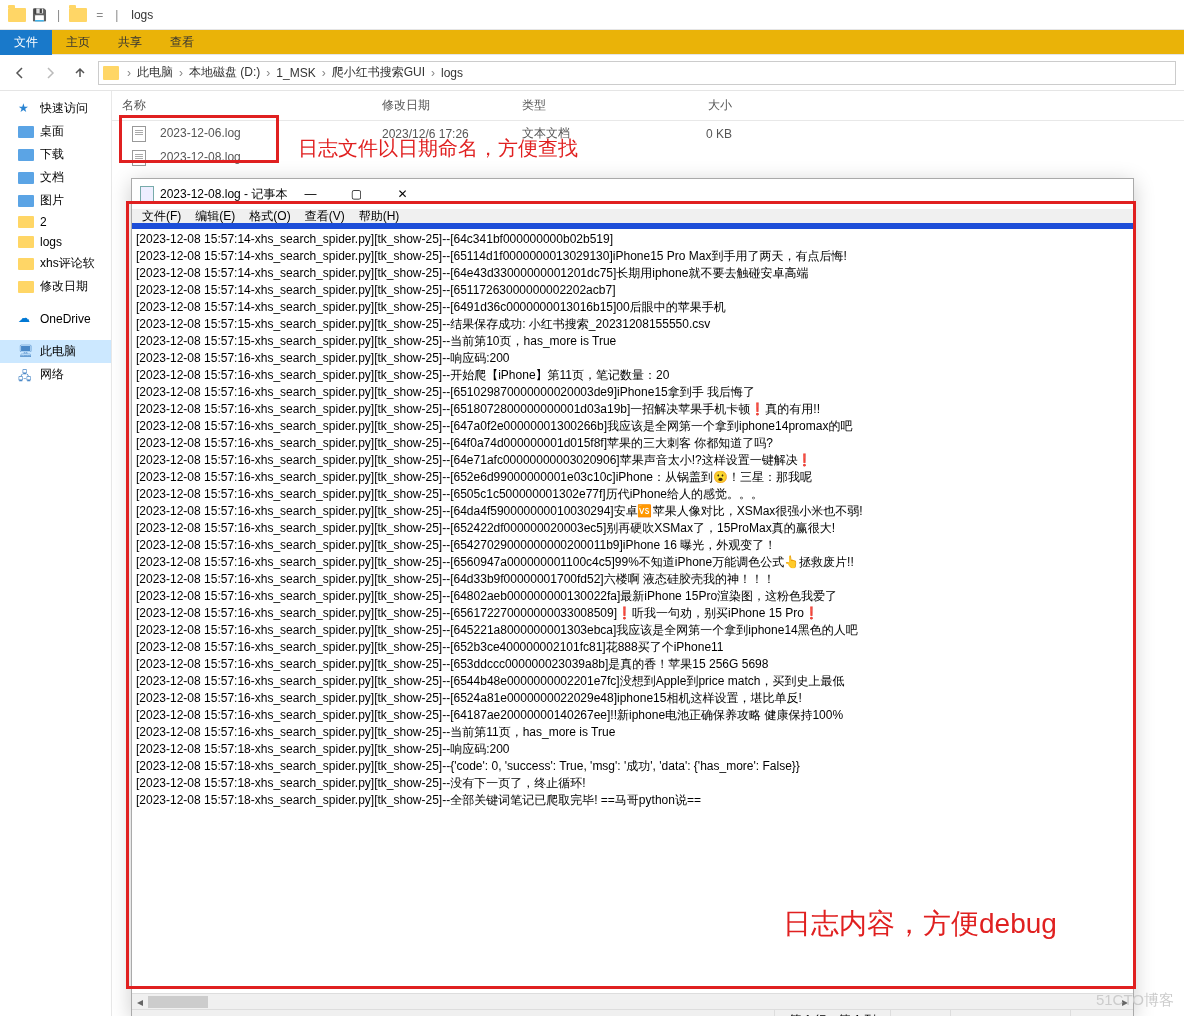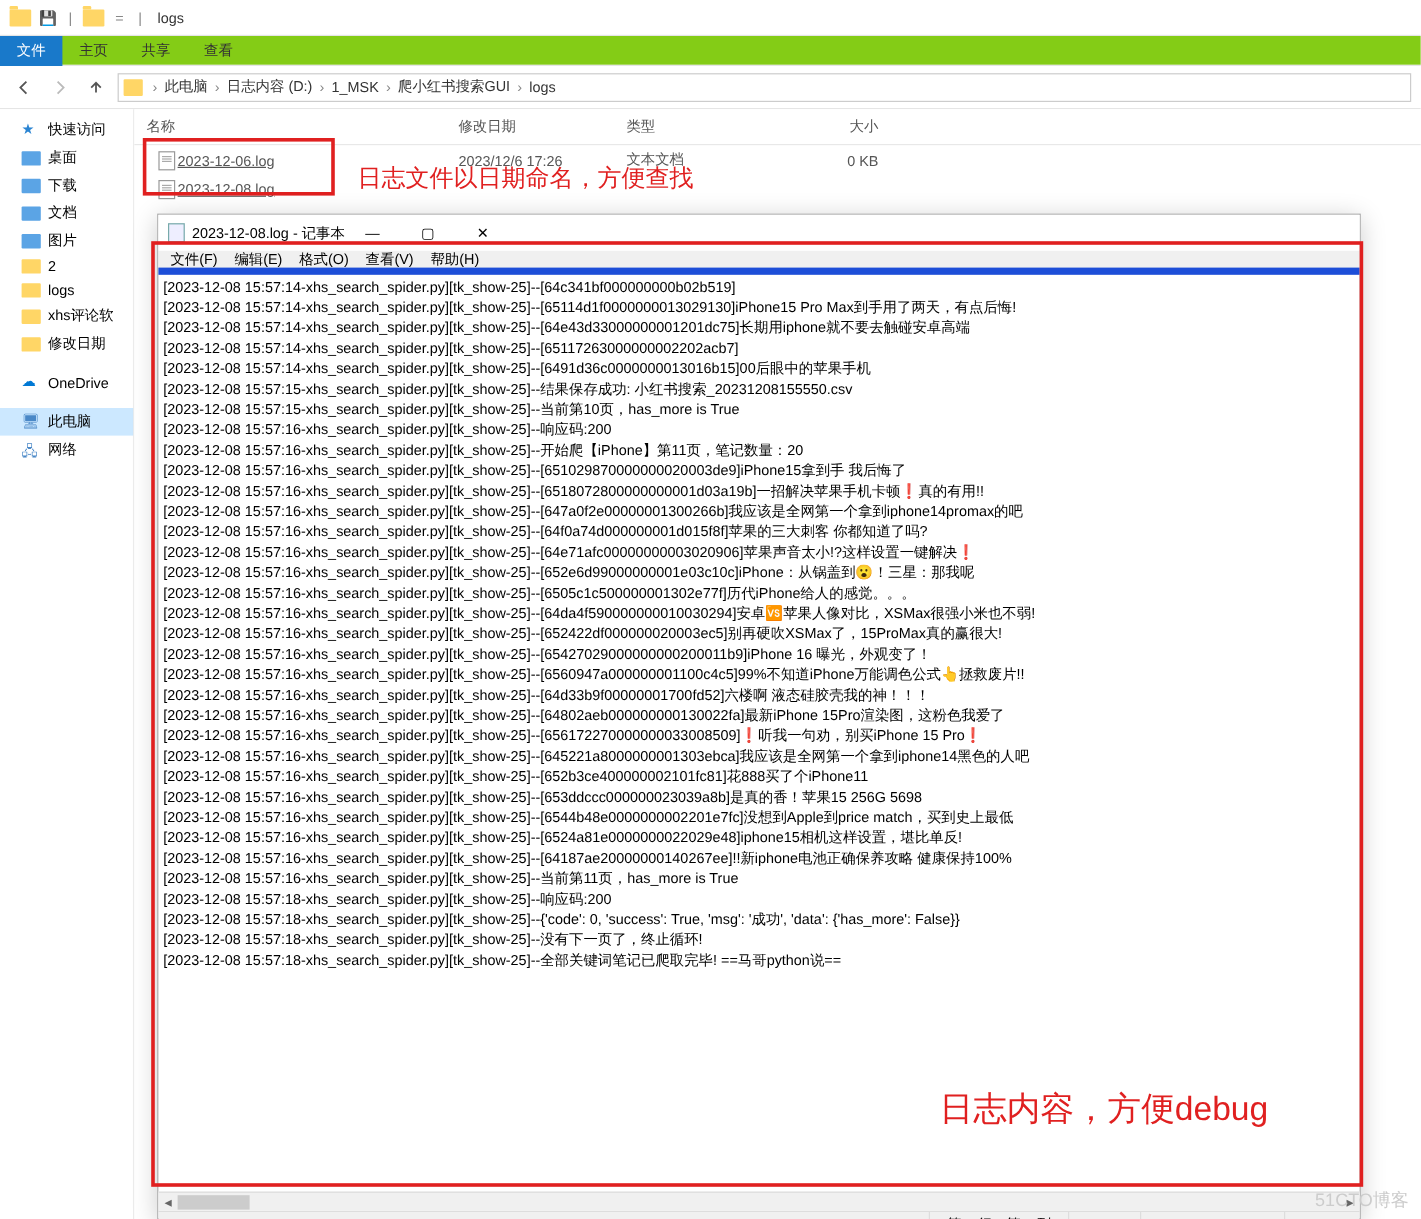--- a/index.html
+++ b/index.html
@@ -8,21 +8,21 @@
 
 .explorer{position:absolute;left:0;top:0;width:1184px;height:1016px;}
 .titlebar{height:30px;background:#fff;display:flex;align-items:center;border-bottom:1px solid #e5e5e5;}
 .titlebar .tb-icons{display:flex;align-items:center;gap:6px;padding:0 8px;}
 .titlebar .tb-icon{width:16px;height:16px;display:flex;align-items:center;justify-content:center;}
 .titlebar .folder-icon{width:18px;height:14px;background:#ffd666;border-radius:1px;position:relative;}
 .titlebar .folder-icon::before{content:"";position:absolute;top:-3px;left:0;width:7px;height:3px;background:#ffd666;border-radius:1px 1px 0 0;}
 .titlebar .divider{color:#888;margin:0 3px;}
 .titlebar .title-text{margin-left:4px;color:#333;}
 
-.ribbon{height:24px;background:#84cc16;display:flex;align-items:center;}
+.ribbon{height:24px;background:#eab308;display:flex;align-items:center;}
 .ribbon .tab{padding:4px 14px;color:#333;cursor:pointer;}
 .ribbon .tab.active{background:#1979ca;color:#fff;}
 .ribbon-divider{height:1px;background:#e5e5e5;}
 
 .navbar{height:36px;display:flex;align-items:center;padding:4px 8px;gap:6px;border-bottom:1px solid #e5e5e5;}
 .nav-arrow{width:24px;height:24px;display:flex;align-items:center;justify-content:center;color:#666;cursor:pointer;}
 .nav-arrow svg{width:16px;height:16px;}
 .breadcrumb{flex:1;height:24px;border:1px solid #ccc;display:flex;align-items:center;padding:0 4px;background:#fff;}
 .breadcrumb .bc-icon{width:16px;height:14px;background:#ffd666;margin-right:6px;border-radius:1px;}
 .breadcrumb .bc-item{padding:0 4px;color:#333;}
@@ -41,21 +41,21 @@
 .sb-item span{white-space:nowrap;overflow:hidden;text-overflow:ellipsis;}
 
 .filelist{flex:1;background:#fff;}
 .fl-header{display:flex;padding:4px 0;border-bottom:1px solid #e8e8e8;}
 .fl-col{padding:2px 10px;color:#555;}
 .fl-name{width:260px;}
 .fl-date{width:140px;}
 .fl-type{width:130px;}
 .fl-size{width:100px;text-align:right;}
 .fl-row{display:flex;align-items:center;padding:2px 0;}
-.fl-row .fl-name{display:flex;align-items:center;gap:2px;padding-left:20px;text-decoration:underline;}
+.fl-row .fl-name{display:flex;align-items:flex-start;gap:14px;padding-left:20px;}
 .file-icon{width:14px;height:16px;border:1px solid #999;background:#fff;position:relative;}
 .file-icon::after{content:"";position:absolute;top:3px;left:2px;right:2px;height:1px;background:#aaa;box-shadow:0 2px #aaa,0 4px #aaa;}
 
 
 .red-box1{position:absolute;left:119px;top:115px;width:160px;height:48px;border:3px solid #e02020;pointer-events:none;}
 .red-annot1{position:absolute;left:298px;top:135px;color:#e02020;font-size:20px;font-weight:400;}
 .red-box2{position:absolute;left:126px;top:201px;width:1010px;height:788px;border:3px solid #e02020;pointer-events:none;z-index:50;}
 .red-annot2{position:absolute;left:783px;top:905px;color:#e02020;font-size:28px;font-weight:400;z-index:60;}
 
 
@@ -114,21 +114,21 @@
     <div class="nav-arrow">
         <svg viewBox="0 0 16 16">
           <path d="M8 12V4M4 8l4-4 4 4" fill="none" stroke="#555" stroke-width="1.5"></path>
         </svg>
       </div>
     <div class="breadcrumb">
       <div class="bc-icon"></div>
       <span class="bc-sep">›</span>
       <span class="bc-item">此电脑</span>
         <span class="bc-sep">›</span>
-      <span class="bc-item">日志内容 (D:)</span>
+      <span class="bc-item">本地磁盘 (D:)</span>
         <span class="bc-sep">›</span>
       <span class="bc-item">1_MSK</span>
         <span class="bc-sep">›</span>
       <span class="bc-item">爬小红书搜索GUI</span>
         <span class="bc-sep">›</span>
       <span class="bc-item">logs</span>
     </div>
   </div>
   <div class="content">
     <div class="sidebar" id="sidebar">

